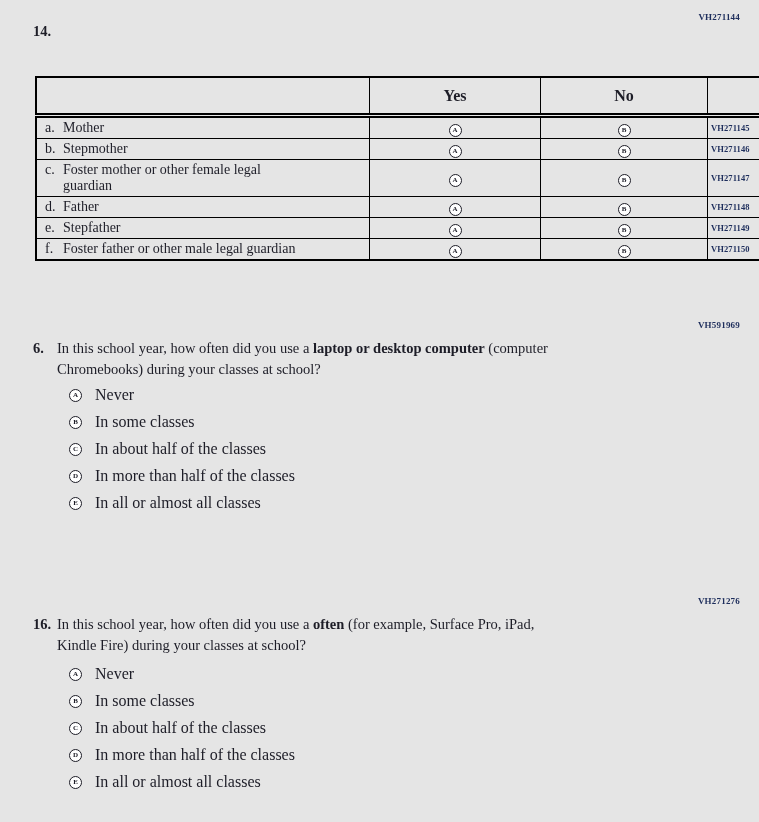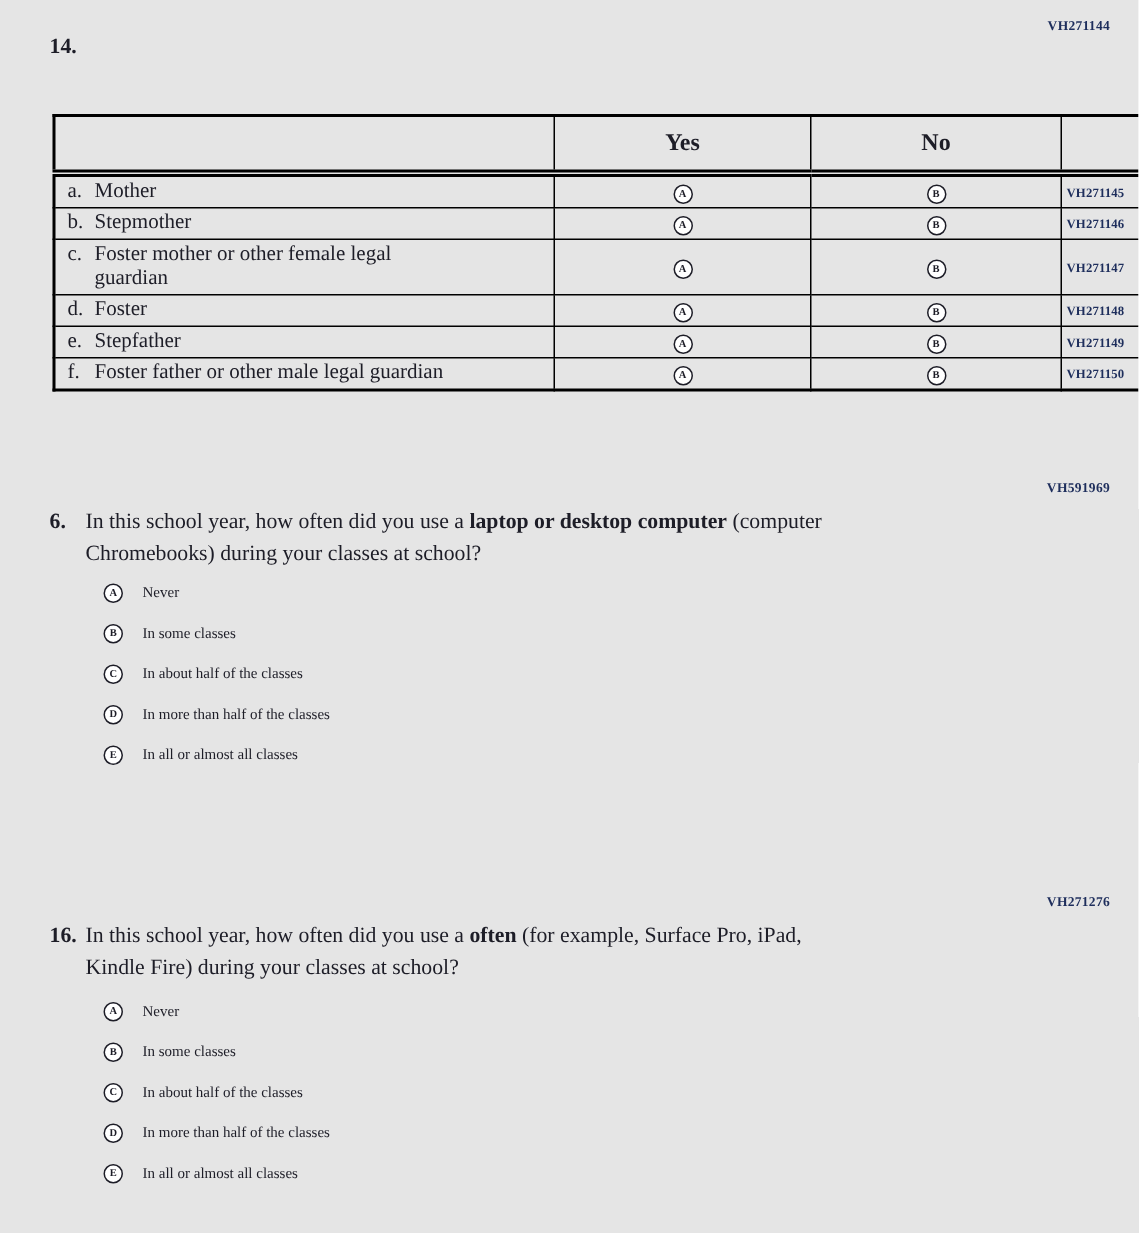--- a/index.html
+++ b/index.html
@@ -76,21 +76,21 @@
     border-radius: 50%;
     font-size: 7px;
     font-weight: bold;
     line-height: 1;
     background: #fff;
     box-sizing: content-box;
   }
   .options { position: absolute; left: 69px; }
   .option { display: flex; align-items: center; height: 16px; margin-bottom: 11px; }
   .option .circle { margin-right: 13px; flex: none; }
-  .opt-label { font-size: 10px; }
+  .opt-label { font-size: 16px; }
 </style>
 </head>
 <body>
 
 <div class="page">
 
   <div class="qcode" style="top:12px">VH271144</div>
 
   <div class="question" style="top:21px; width:640px">
     <span class="qnum">14.</span>
@@ -120,21 +120,21 @@
     </tr>
 
     <tr class="r row-c">
       <td class="c-label"><span class="rl">c.</span><span class="lbl">Foster mother or other female legal guardian</span></td>
       <td class="c-yes"><span class="circle">A</span></td>
       <td class="c-no"><span class="circle">B</span></td>
       <td class="c-code">VH271147</td>
     </tr>
 
     <tr class="r">
-      <td class="c-label"><span class="rl">d.</span><span class="lbl">Foster</span></td>
+      <td class="c-label"><span class="rl">d.</span><span class="lbl">Father</span></td>
       <td class="c-yes"><span class="circle">A</span></td>
       <td class="c-no"><span class="circle">B</span></td>
       <td class="c-code">VH271148</td>
     </tr>
 
     <tr class="r">
       <td class="c-label"><span class="rl">e.</span><span class="lbl">Stepfather</span></td>
       <td class="c-yes"><span class="circle">A</span></td>
       <td class="c-no"><span class="circle">B</span></td>
       <td class="c-code">VH271149</td>

